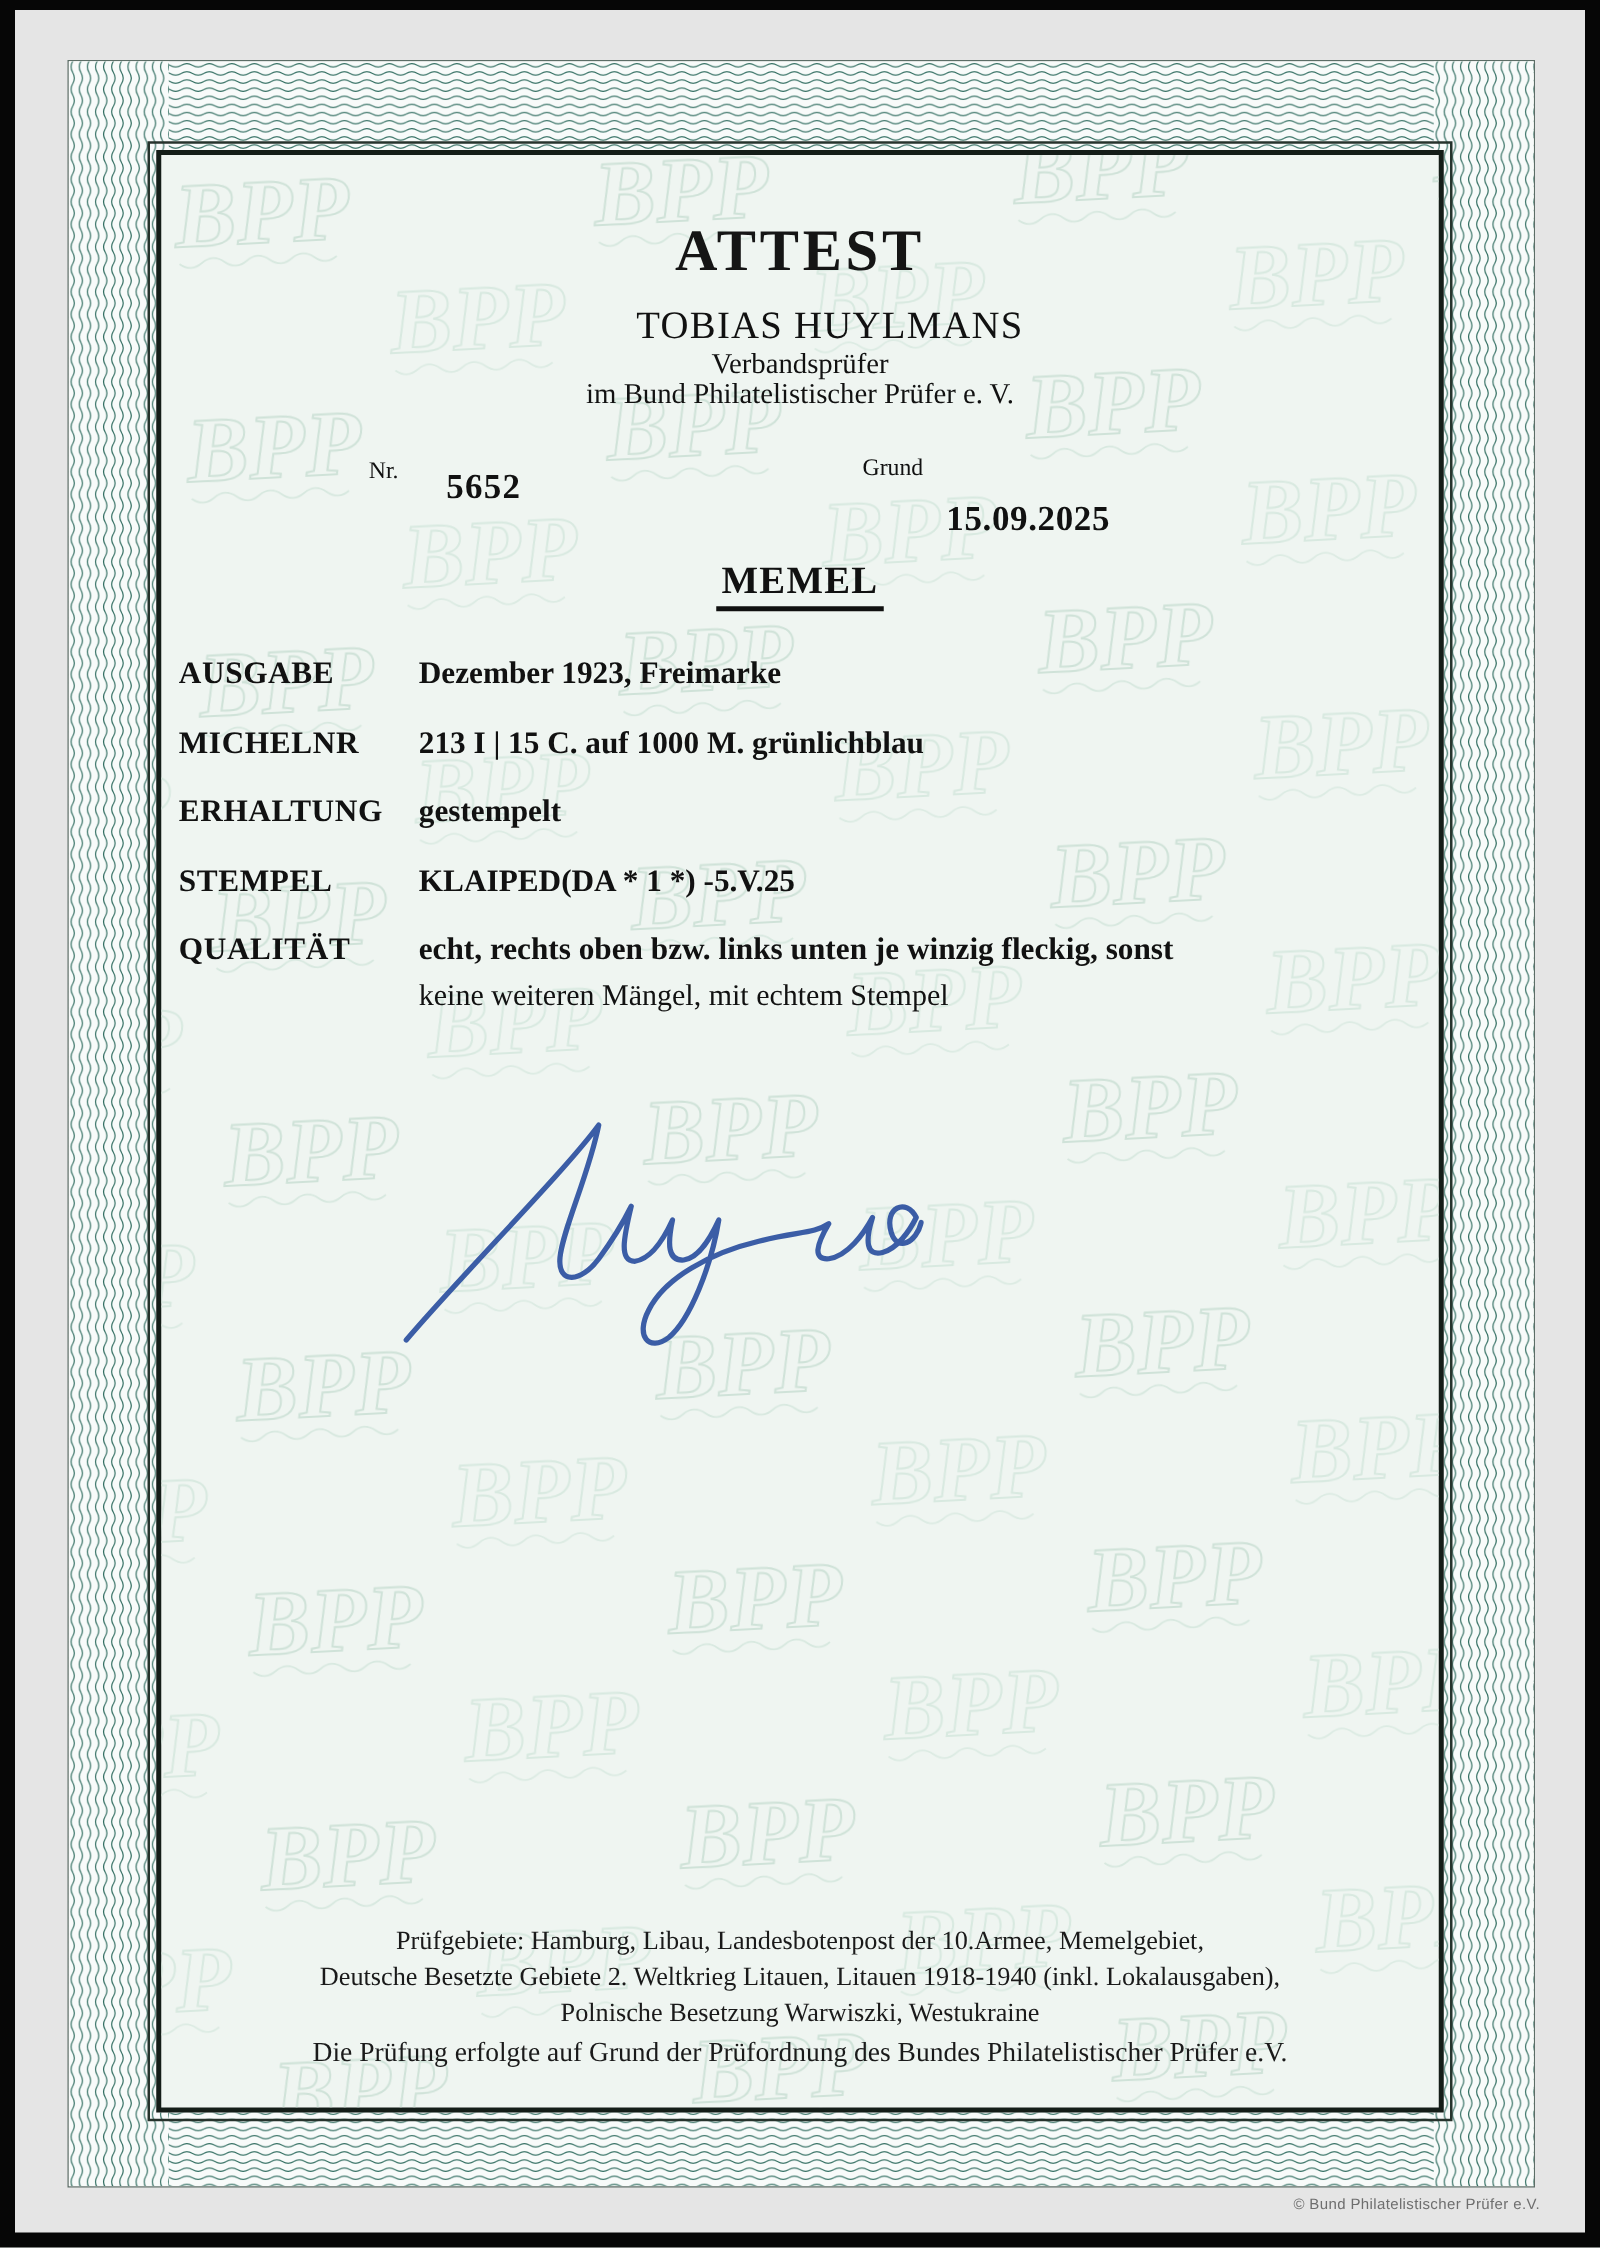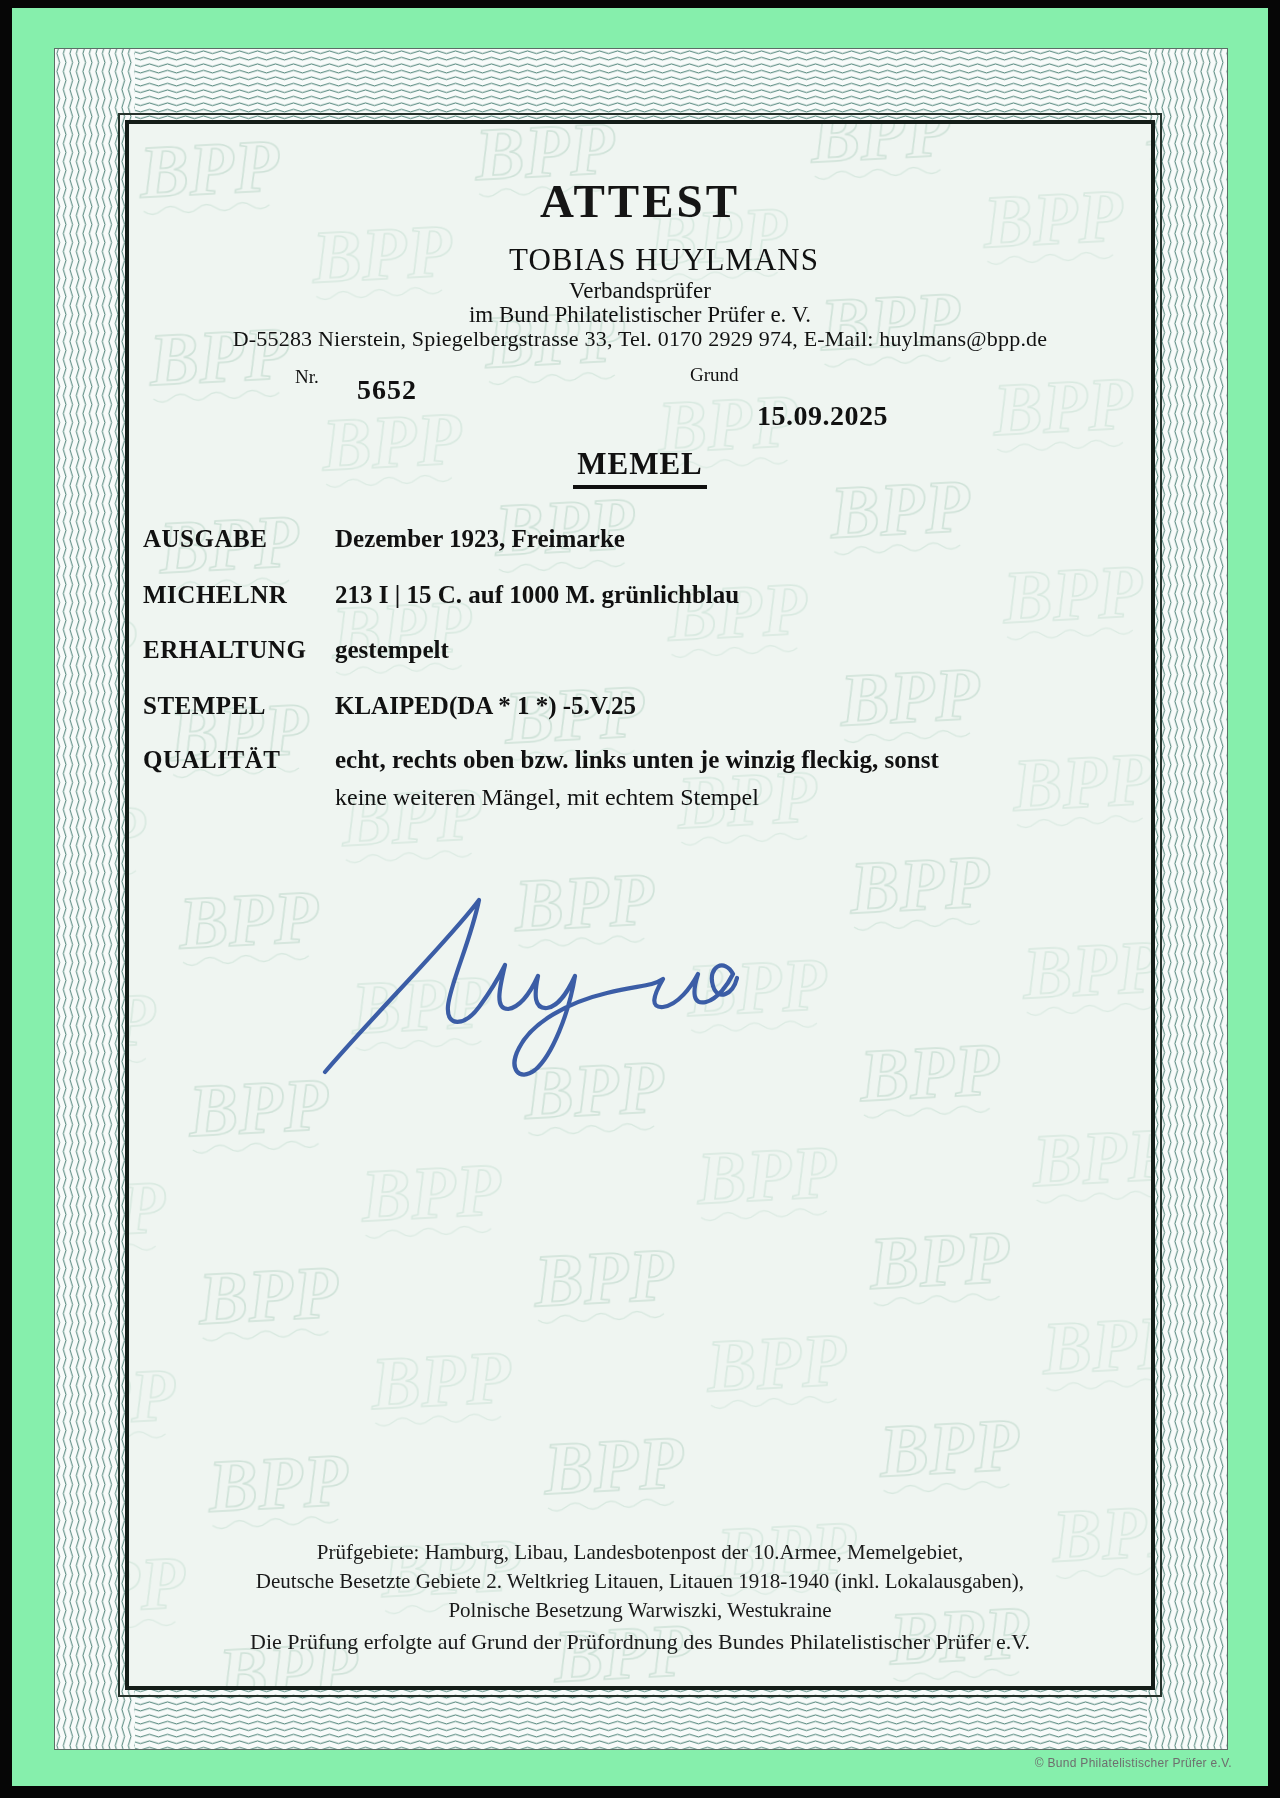--- a/index.html
+++ b/index.html
@@ -2,21 +2,21 @@
 <html><head>
 <meta charset="utf-8">
 <style>
   html,body{margin:0;padding:0;}
   body{
     width:1280px;height:1798px;position:relative;background:#060606;
     font-family:"Liberation Serif", serif;color:#111;overflow:hidden;
   }
   .paper{
     position:absolute;left:12px;top:8px;width:1256px;height:1778px;
-    background:#86efac;
+    background:#e5e5e5;
   }
   .guilloche{
     position:absolute;left:42px;top:40px;width:1172px;height:1700px;
     border:1px solid #5c6d66;
   }
   .guilloche svg{display:block;}
   .panel{
     position:absolute;left:113px;top:112px;width:1030px;height:1570px;
     background:#eff5f1;
     border:4px solid #141d18;
@@ -88,21 +88,20 @@
       </defs>
       <rect width="100%" height="100%" fill="url(#wmpat)"></rect>
     </svg>
 
     <div class="content">
 
       <div class="cline title">ATTEST</div>
       <div class="cline examiner">TOBIAS HUYLMANS</div>
       <div class="cline role">Verbandsprüfer</div>
       <div class="cline assoc">im Bund Philatelistischer Prüfer e. V.</div>
-      <div class="cline contact">D-55283 Nierstein, Spiegelbergstrasse 33, Tel. 0170 2929 974, E-Mail: huylmans@bpp.de</div>
 
       <div class="nr-label">Nr.</div>
       <div class="nr-value">5652</div>
       <div class="datum-label">Grund</div>
       <div class="datum-value">15.09.2025</div>
 
       <div class="cline region">
         <span>MEMEL</span>
       </div>
 

